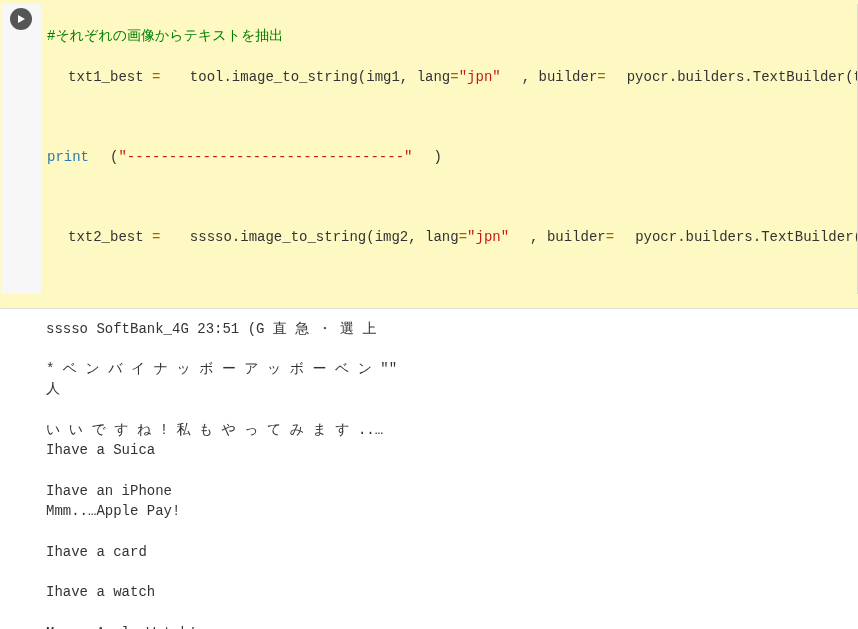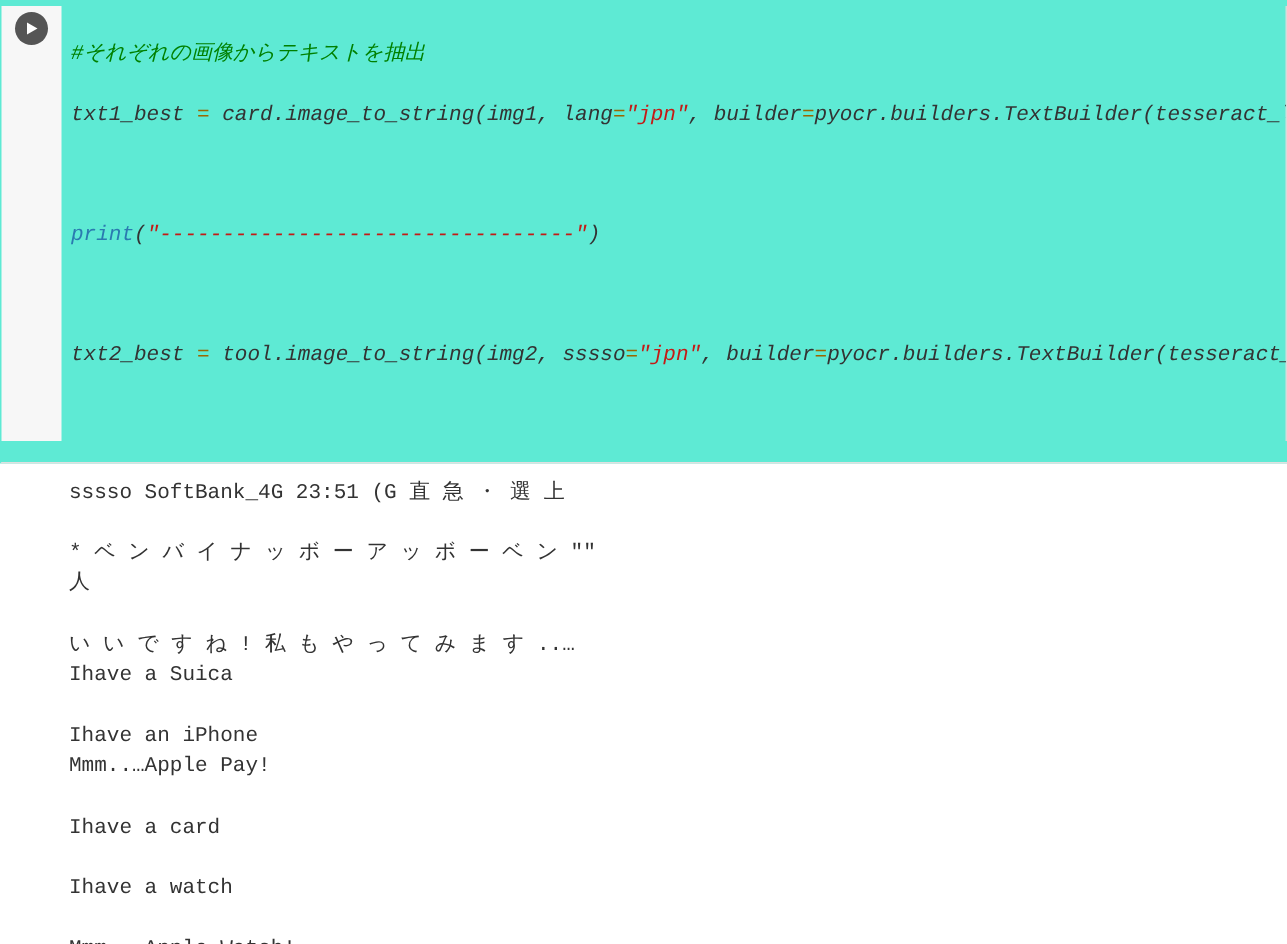--- a/index.html
+++ b/index.html
@@ -6,25 +6,24 @@
   body {
     font-family: 'MS Gothic', 'Courier New', monospace;
     font-size: 14px;
     background: #ffffff;
     color: #000;
     line-height: 1.45;
   }
   .notebook { width: 858px; }
   .cell-input-row {
     display: flex;
-    background: #5eead4;
+    background: #fef9c3;
     border-left: 1px solid transparent;
     padding: 4px 0 14px;
     border-bottom: 1px solid #e0e0e0;
-    font-style: italic;
   }
   .gutter {
     flex: 0 0 40px;
     display: flex;
     justify-content: center;
     padding-top: 4px;
     background: #f7f7f7;
   }
   .run-button {
     width: 22px;
@@ -41,21 +40,21 @@
     flex: 1;
     padding: 2px 10px 6px 6px;
     white-space: pre;
     font-family: 'MS Gothic','Courier New',monospace;
     font-size: 14px;
     overflow-x: auto;
     border-right: 1px solid #d9d9d9;
   }
   .code-line { min-height: 19px; }
   .c-comment { color: #008000; }
-  .c-ident { color: #333333; }
+  .c-ident { color: #333333; margin-left: 21px; }
   .c-op    { color: #9a6700; }
   .c-str   { color: #c41a16; }
   .c-print { color: #2a7ab0; }
   .output-block {
     padding: 10px 0 10px 46px;
     font-family: 'MS Gothic','Courier New',monospace;
     font-size: 14px;
     white-space: pre-wrap;
     color: #333;
   }
@@ -68,25 +67,25 @@
   <div class="cell-input-row">
     <div class="gutter">
       <div class="run-button">
         <svg width="10" height="10" viewBox="0 0 10 10">
           <polygon points="2,1 9,5 2,9" fill="#ffffff"></polygon>
         </svg>
       </div>
     </div>
     <div class="code-area">
 <div class="code-line"><span class="c-comment">#それぞれの画像からテキストを抽出</span></div>
-<div class="code-line"><span class="c-ident">txt1_best </span><span class="c-op">=</span><span class="c-ident"> card.image_to_string(img1, lang</span><span class="c-op">=</span><span class="c-str">"jpn"</span><span class="c-ident">, builder</span><span class="c-op">=</span><span class="c-ident">pyocr.builders.TextBuilder(tesseract_layout</span></div>
+<div class="code-line"><span class="c-ident">txt1_best </span><span class="c-op">=</span><span class="c-ident"> tool.image_to_string(img1, lang</span><span class="c-op">=</span><span class="c-str">"jpn"</span><span class="c-ident">, builder</span><span class="c-op">=</span><span class="c-ident">pyocr.builders.TextBuilder(tesseract_layout</span></div>
 <div class="code-line"></div>
 <div class="code-line"><span class="c-print">print</span><span class="c-ident">(</span><span class="c-str">"---------------------------------"</span><span class="c-ident">)</span></div>
 <div class="code-line"></div>
-<div class="code-line"><span class="c-ident">txt2_best </span><span class="c-op">=</span><span class="c-ident"> tool.image_to_string(img2, sssso</span><span class="c-op">=</span><span class="c-str">"jpn"</span><span class="c-ident">, builder</span><span class="c-op">=</span><span class="c-ident">pyocr.builders.TextBuilder(tesseract_layout</span></div>
+<div class="code-line"><span class="c-ident">txt2_best </span><span class="c-op">=</span><span class="c-ident"> sssso.image_to_string(img2, lang</span><span class="c-op">=</span><span class="c-str">"jpn"</span><span class="c-ident">, builder</span><span class="c-op">=</span><span class="c-ident">pyocr.builders.TextBuilder(tesseract_layout</span></div>
     </div>
   </div>
 
   <div class="output-block">sssso SoftBank_4G 23:51 (G 直 急 ・ 選 上
 
 * ベ ン バ イ ナ ッ ボ ー ア ッ ボ ー ベ ン ""
 人
 
 い い で す ね ! 私 も や っ て み ま す ..…
 Ihave a Suica

